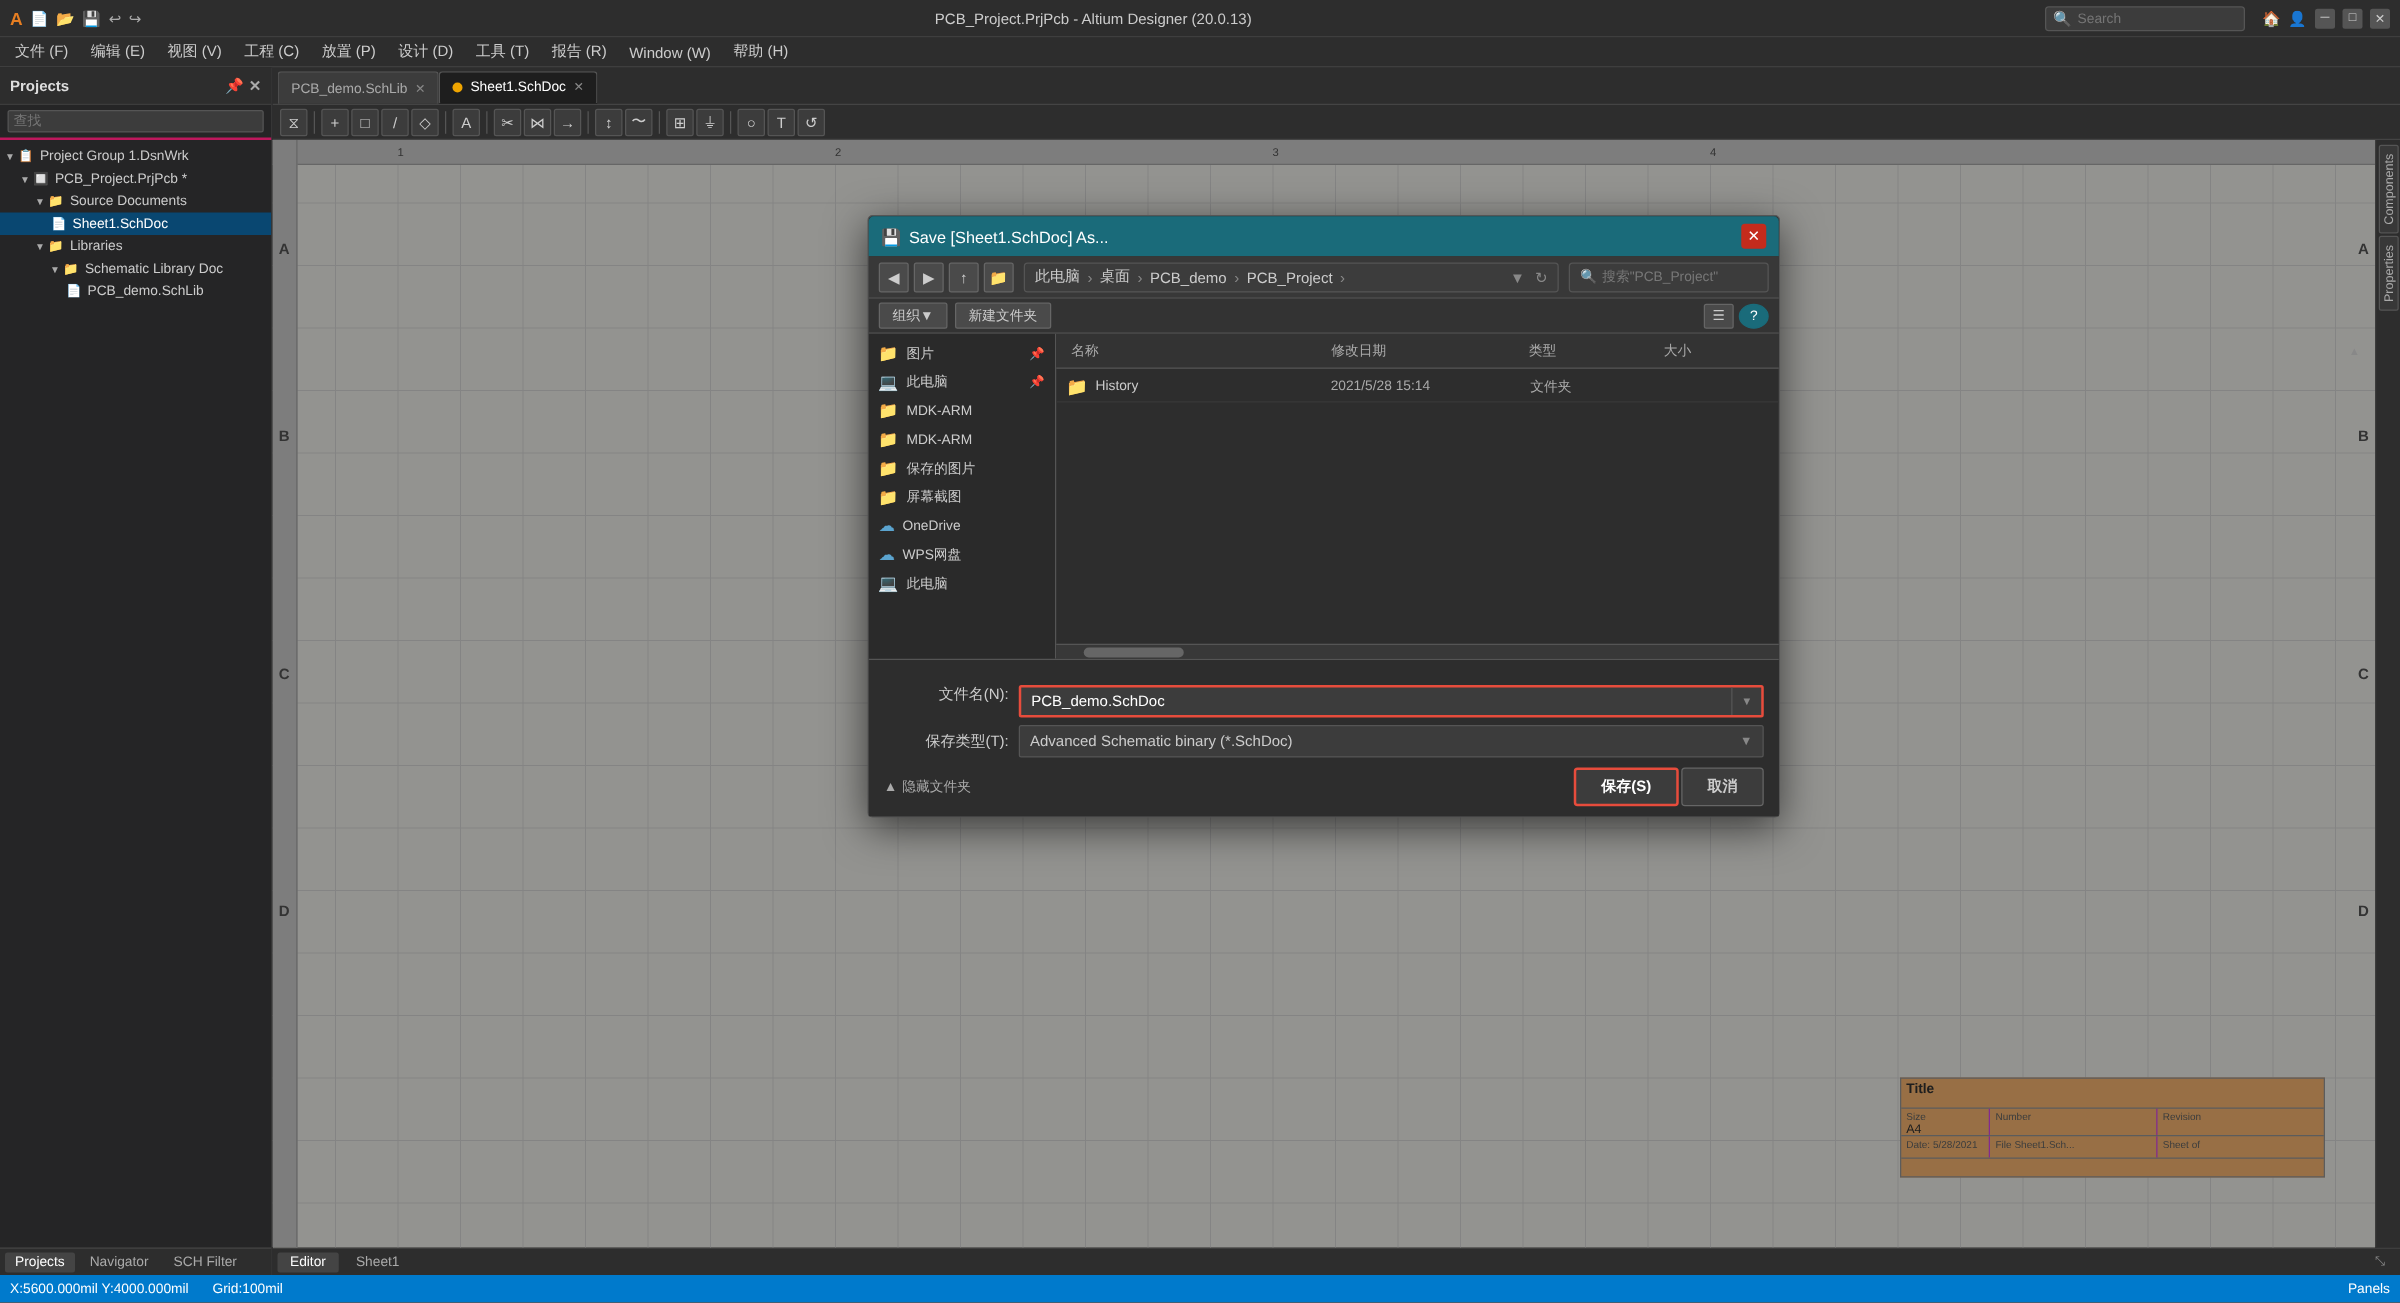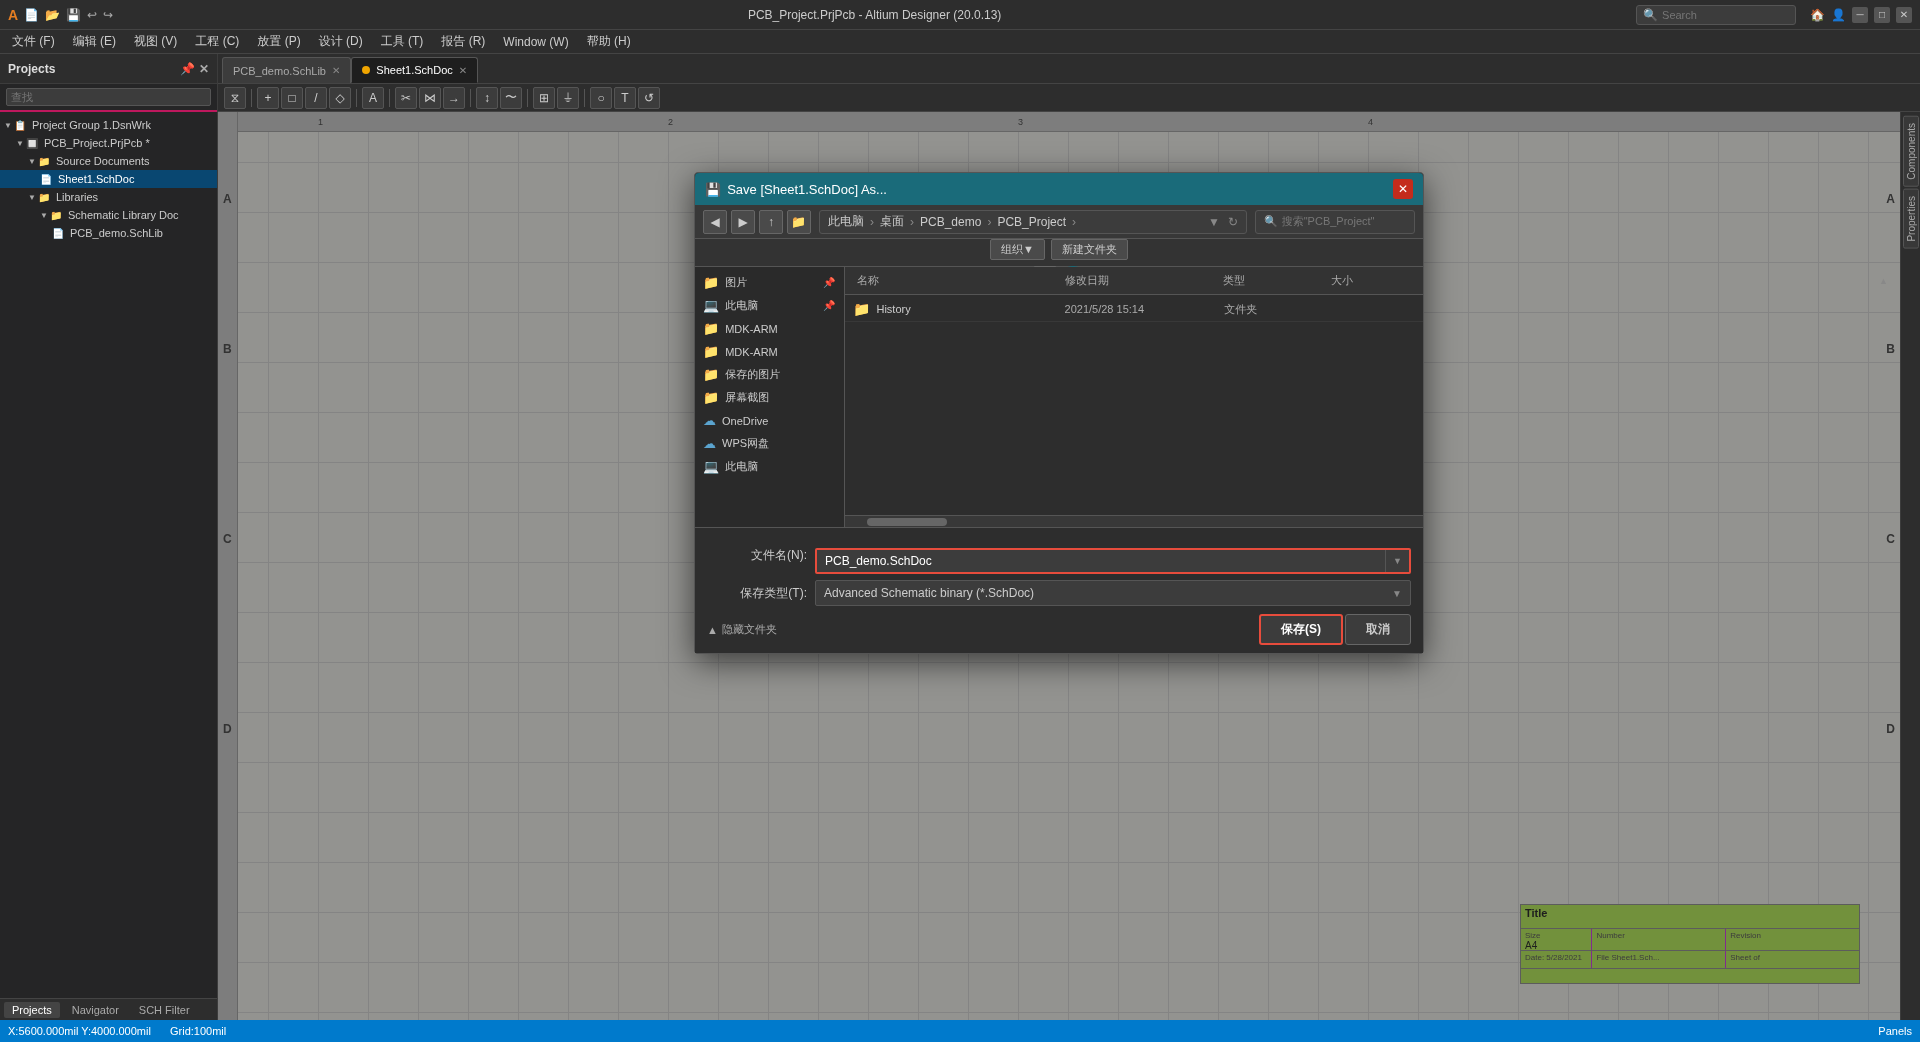--- a/index.html
+++ b/index.html
@@ -178,23 +178,23 @@
       display: flex; align-items: center; overflow: hidden;
     }
     #ruler-left {
       position: absolute; top: 0; left: 0; width: 20px; bottom: 0;
       background: #d0d0d0;
       border-right: 1px solid #aaa;
     }
     
     #schematic-border {
       position: absolute;
-      bottom: 36px; right: 40px;
+      bottom: 56px; right: 40px;
       width: 340px; height: 80px;
-      background: #bef264;
+      background: #fdba74;
       border: 1px solid #999;
     }
     .schematic-title-block { width: 100%; height: 100%; position: relative; }
     .title-row { display: flex; border-bottom: 1px solid #999; height: 20px; }
     .title-cell { border-right: 1px solid #d946ef; padding: 2px 4px; font-size: 9px; color: #333; flex: 1; }
     .title-cell:last-child { border-right: none; }
 
     
     .letter-marker {
       position: absolute;
@@ -348,21 +348,20 @@
     
     #dialog-toolbar {
       height: 28px;
       background: #333;
       border-bottom: 1px solid #555;
       display: flex;
       align-items: center;
       padding: 0 8px;
       gap: 6px;
       justify-content: space-between;
-      flex-direction: column;
     }
     .dlg-toolbar-btn {
       padding: 2px 10px;
       background: #4a4a4a;
       border: 1px solid #666;
       border-radius: 2px;
       cursor: pointer;
       font-size: 11px;
       color: #ccc;
     }
@@ -892,20 +891,25 @@
           </div>
         </div>
       </div>
 
       <div id="right-panel">
         <div class="right-tab">Components</div>
         <div class="right-tab">Properties</div>
       </div>
     </div>
 
+    <div id="bottom-tabs">
+      <span class="bottom-tab active">Editor</span>
+      <span class="bottom-tab">Sheet1</span>
+      <span style="margin-left:auto;font-size:10px;color:#888;cursor:pointer;padding:2px 8px;">⤡</span>
+    </div>
   </div>
 </div>
 
 <div id="statusbar">
   <div>
     <span>X:5600.000mil Y:4000.000mil</span>
     <span style="margin-left:16px;">Grid:100mil</span>
   </div>
   <div id="statusbar-right">
     <span style="cursor:pointer;">Panels</span>

